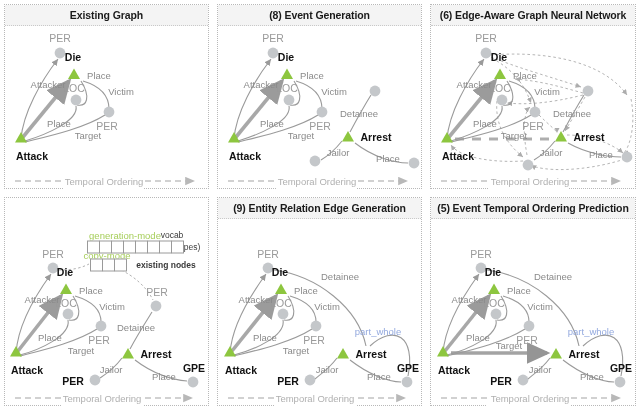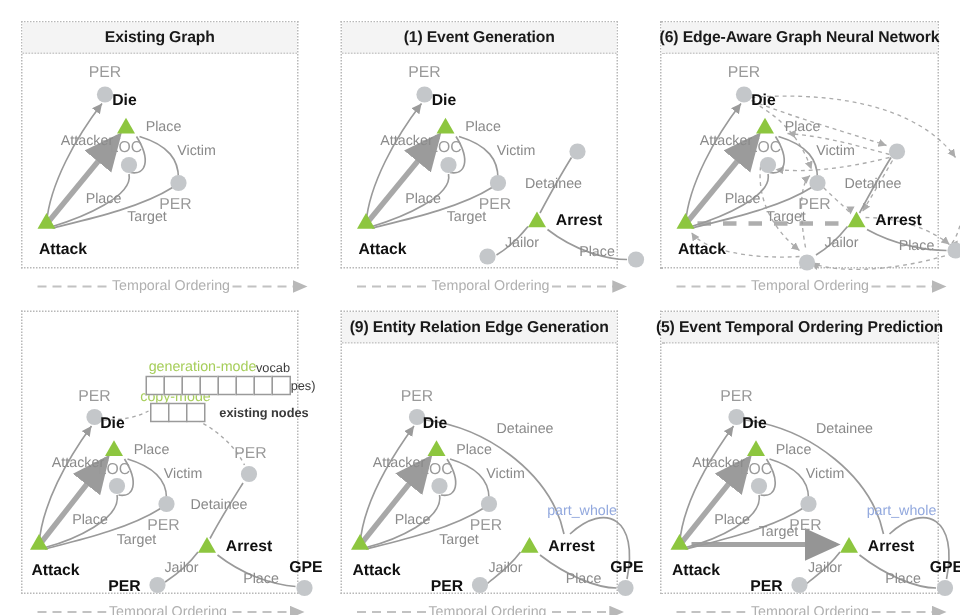--- a/index.html
+++ b/index.html
@@ -1,18 +1,18 @@
 <!DOCTYPE html>
 <html><head>
 <meta charset="utf-8">
 <style>
   html,body{margin:0;padding:0;background:#ffffff;}
   body{width:640px;height:410px;font-family:"Liberation Sans",sans-serif;overflow:hidden;}
   .grid{display:grid;grid-template-columns:213px 213px 214px;grid-template-rows:193px 217px;width:640px;height:410px;}
-  .panel{position:relative;box-sizing:border-box;border:1px dotted #b8b8b8;margin:14px;background:#fff;text-align:center;}
+  .panel{position:relative;box-sizing:border-box;border:1px dotted #b8b8b8;margin:4px;background:#fff;text-align:center;}
   .panel-header{height:20px;background:#f4f4f4;border-bottom:1px dotted #c9c9c9;display:flex;align-items:center;justify-content:center;}
   .panel-title{font-size:10.5px;font-weight:bold;color:#1a1a1a;letter-spacing:-.1px;white-space:nowrap;}
   .canvas{position:absolute;left:0;top:20px;right:0;bottom:0;}
   svg{position:absolute;left:0;top:0;overflow:visible;}
   .lbl{position:absolute;font-size:9.5px;color:#8a8a8a;white-space:nowrap;transform:translate(-50%,-50%);}
   .lbl.ent{color:#9a9a9a;font-size:10.5px;}
   .lbl.entb{color:#111;font-weight:bold;font-size:10.5px;}
   .lbl.green{color:#a6ce5a;font-size:9.5px;}
   .lbl.blue{color:#93a9de;font-size:9.5px;}
   .lbl.small{font-size:8.5px;color:#3a3a3a;}
@@ -70,21 +70,21 @@
       <span class="lbl" style="left:94px;top:50px;">Place</span>
       <span class="lbl" style="left:116px;top:66px;">Victim</span>
       <span class="lbl" style="left:54px;top:98px;">Place</span>
       <span class="lbl" style="left:83px;top:110px;">Target</span>
       <span class="lbl tmp" style="left:99px;top:156px;">Temporal Ordering</span>
     </div>
   </div>
 
   <div class="panel">
     <div class="panel-header">
-      <span class="panel-title">(1) Event Generation</span>
+      <span class="panel-title">(8) Event Generation</span>
     </div>
     <div class="canvas">
       <svg width="213" height="173" viewBox="0 0 213 173">
         <g fill="none" stroke="#9a9a9a" stroke-width="1.1">
           <path d="M16,114 C18,88 36,56 53,34" marker-end="url(#ah)"></path>
           <path d="M78,56 C98,62 104,72 104,84"></path>
           <path d="M71,81 C74,96 40,110 20,116"></path>
           <path d="M100,90 C78,104 40,112 20,117"></path>
           <path d="M76,56 C86,72 82,82 72,80"></path>
           <path d="M132,107 C140,92 148,78 153,70"></path>

